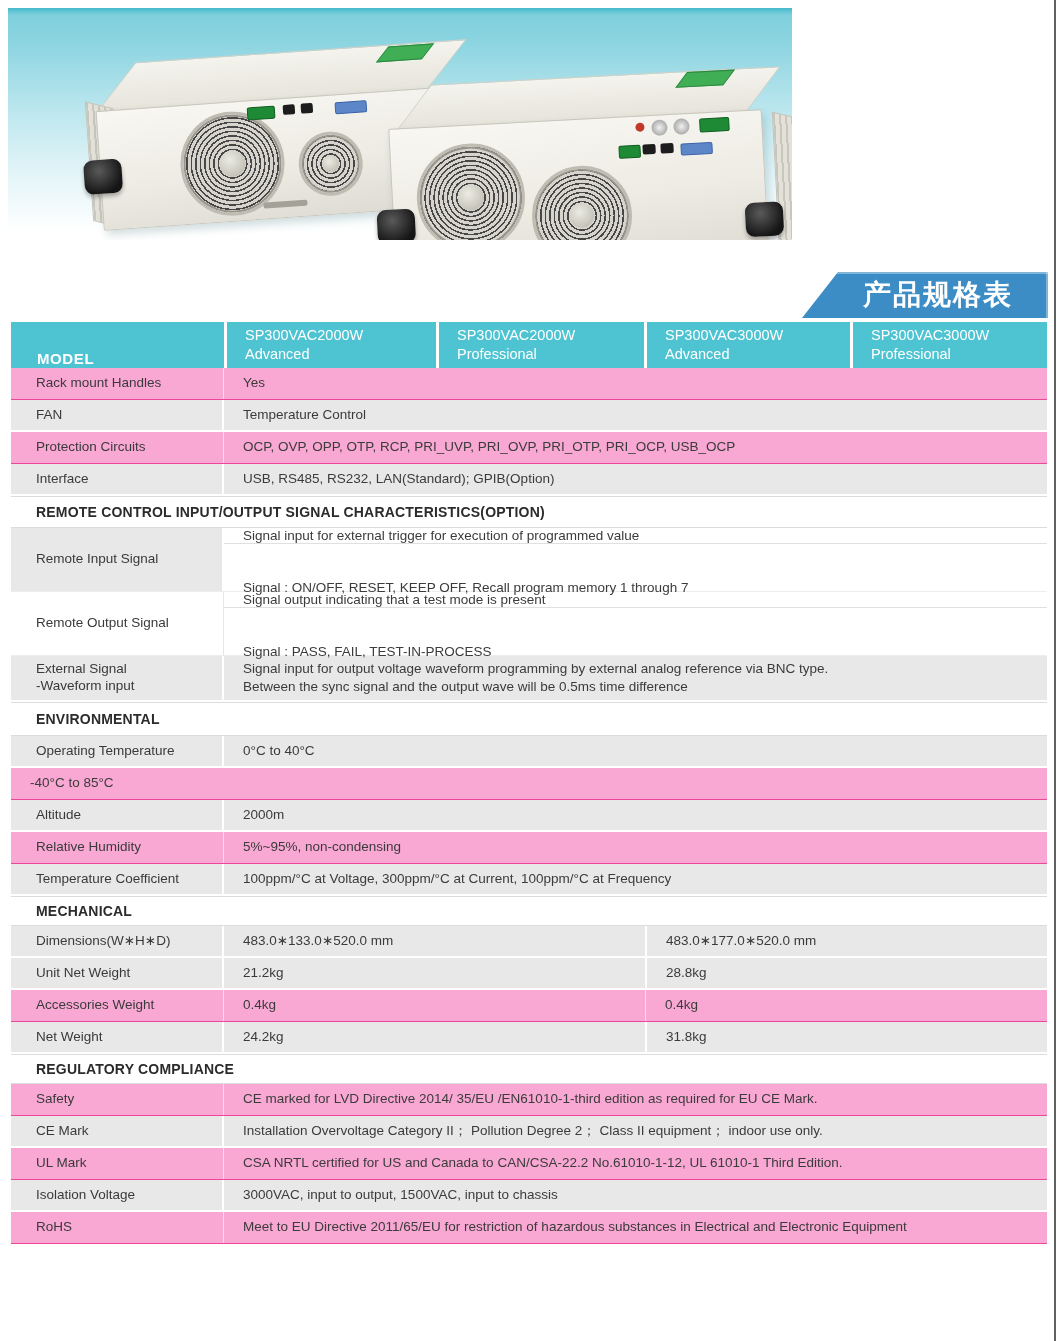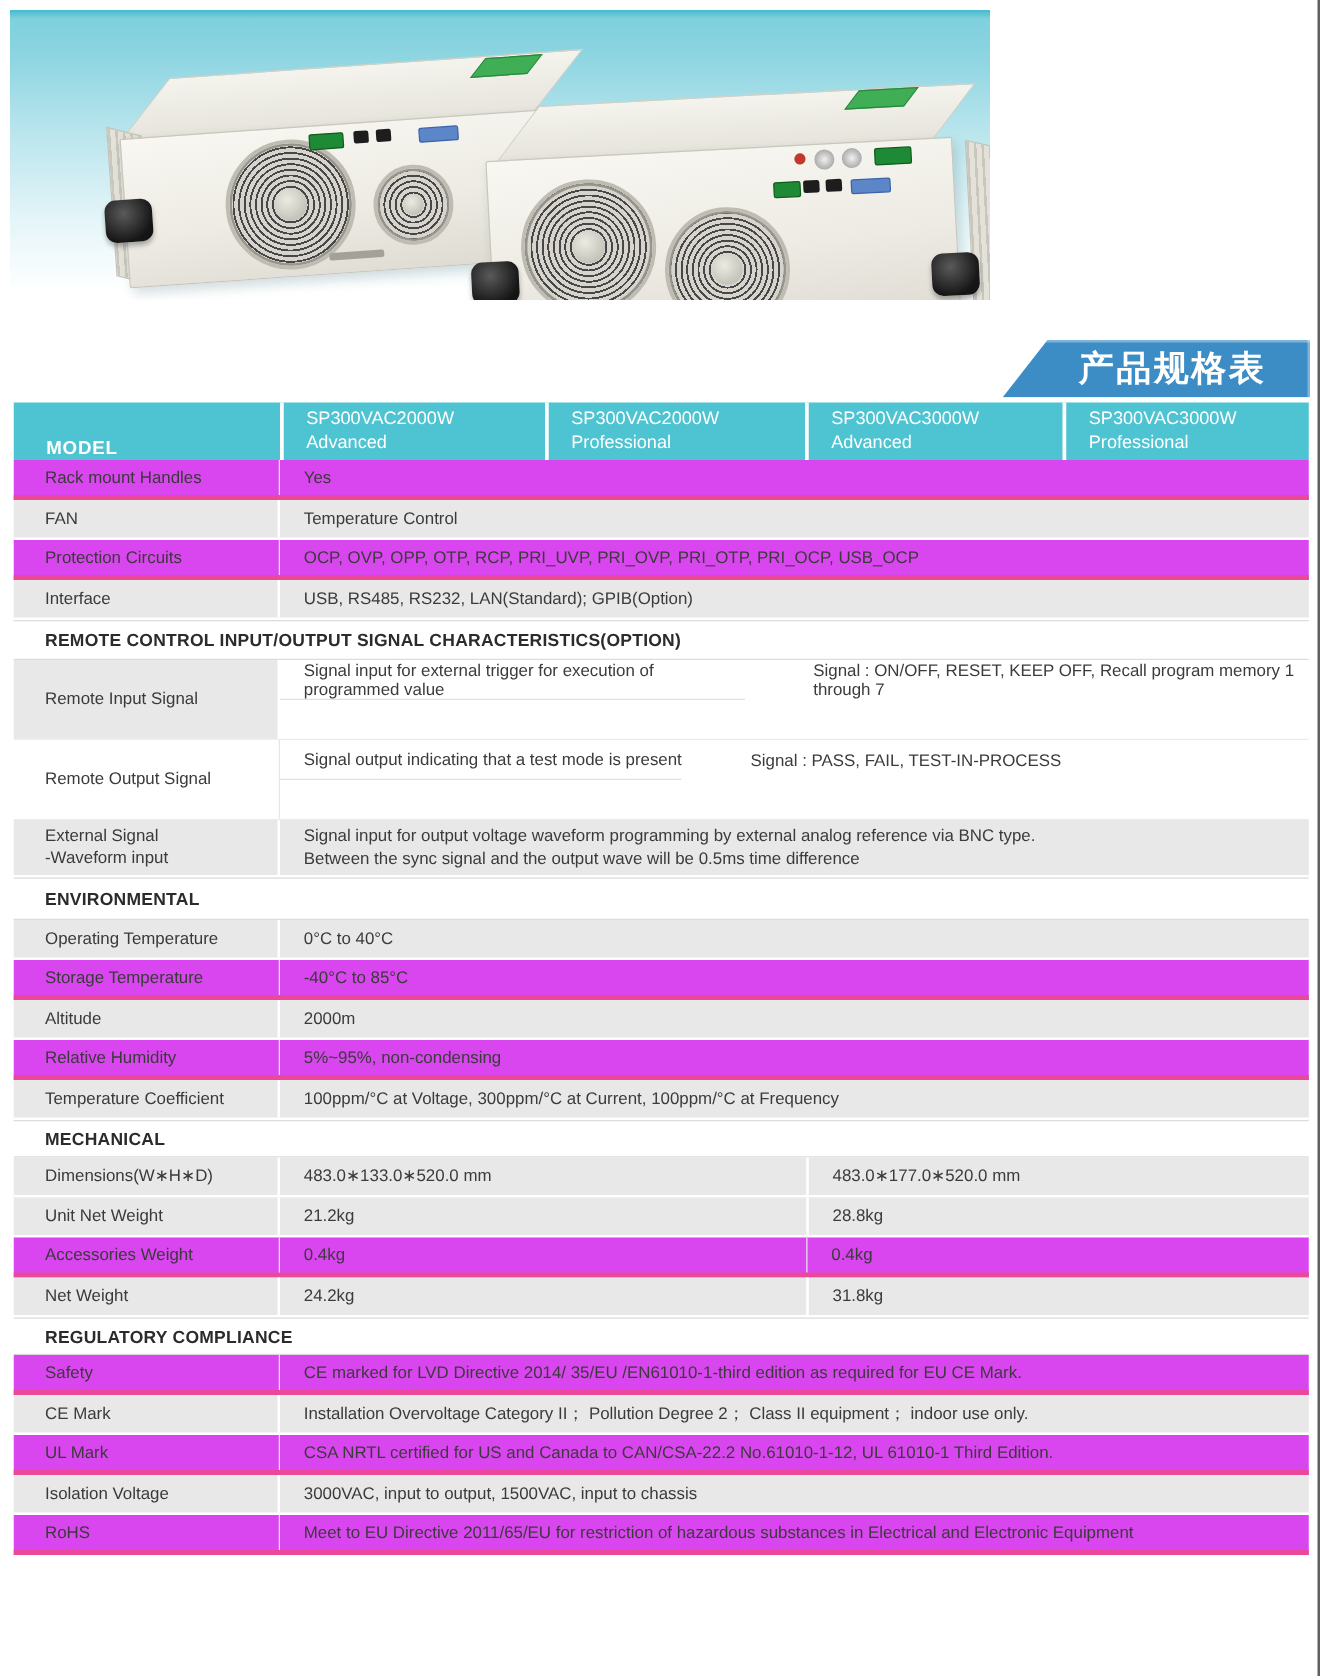--- a/index.html
+++ b/index.html
@@ -63,32 +63,32 @@
   .th-c{border-left:3px solid #fff;}
   .th-c1{width:212px;}.th-c2{width:208px;}.th-c3{width:206px;}.th-c4{flex:1;}
 
   .row{display:flex;box-sizing:border-box;align-items:stretch;}
   .h30{height:30px}.h32{height:32px}.h34{height:34px}.h46{height:46px}.h48{height:48px}.h64{height:64px}
   .row .lbl{width:213px;box-sizing:border-box;display:flex;flex-direction:column;justify-content:center;
             padding-left:25px;line-height:1.25;}
   .row .val{flex:1;box-sizing:border-box;display:flex;flex-direction:column;justify-content:center;
             padding:0 10px 0 19px;line-height:1.35;color:#3b3b3b;}
   .row.g{background:#e8e8e8;border-bottom:2px solid #fff;}
-  .row.w{background:#d946ef;border-bottom:4px solid #ec4899;justify-content:flex-end;}
+  .row.w{background:#f9a8d4;border-bottom:1px solid #ec4899;justify-content:flex-end;}
   .row.g .lbl{border-right:2px solid #fff;}
   .row.w .lbl{border-right:1px solid #e6e6e6;}
 
   .row .half1{flex:none;width:421px;}
   .row.g .half2{border-left:2px solid #fff;}
   .row.w .half2{border-left:1px solid #e6e6e6;}
 
   .row.group{background:#fff;border-bottom:1px solid #ededed;}
   .row.group .lbl.lg{background:#e8e8e8;border-right:2px solid #fff;}
   .row.group .lbl.lw{background:#fff;border-right:1px solid #e6e6e6;}
-  .vals{flex:1;display:flex;flex-direction:row;gap:36px;}
+  .vals{flex:1;display:flex;flex-direction:column;gap:36px;}
   .subrow{height:32px;box-sizing:border-box;display:flex;align-items:center;padding-left:19px;color:#3b3b3b;}
   .subrow.first{border-bottom:1px solid #e0e0e0;}
 
   .sec{box-sizing:border-box;display:flex;align-items:center;background:#fff;
        border-top:1px solid #dcdcdc;border-bottom:1px solid #dcdcdc;
        font-weight:bold;font-size:14px;color:#2b2b2b;padding-left:25px;letter-spacing:.2px;}
 </style>
 </head>
 <body>
 
@@ -205,21 +205,20 @@
       </div>
     </div>
 
     <div class="sec h34">ENVIRONMENTAL</div>
 
     <div class="row g h32">
       <div class="lbl">Operating Temperature</div>
       <div class="val">0°C to 40°C</div>
     </div>
     <div class="row w h32">
-      <div class="lbl">Storage Temperature</div>
       <div class="val">-40°C to 85°C</div>
     </div>
     <div class="row g h32">
       <div class="lbl">Altitude</div>
       <div class="val">2000m</div>
     </div>
     <div class="row w h32">
       <div class="lbl">Relative Humidity</div>
       <div class="val">5%~95%, non-condensing</div>
     </div>

